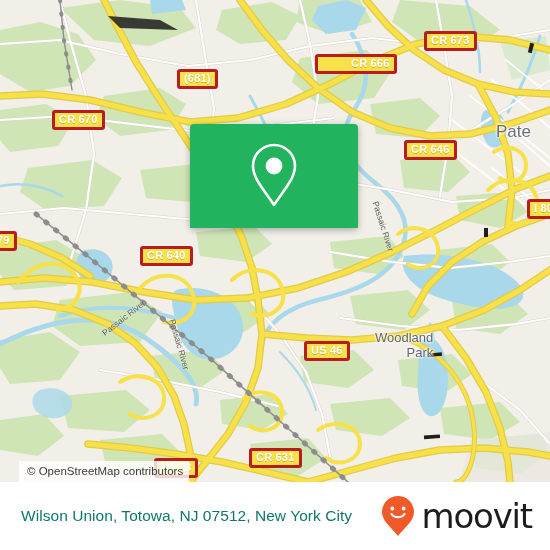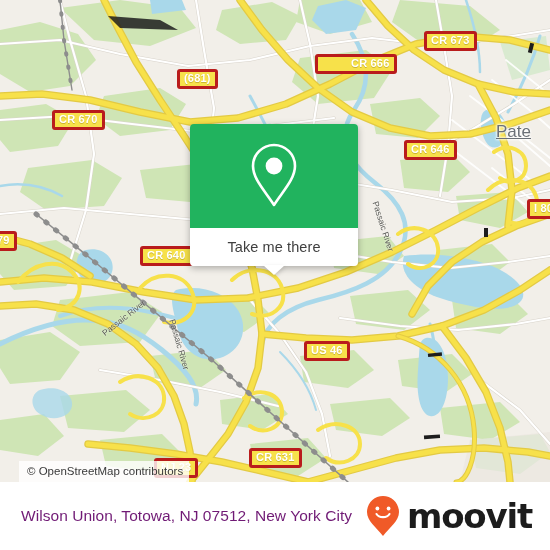--- a/index.html
+++ b/index.html
@@ -56,21 +56,20 @@
 
   .place-label {
     position: absolute;
     color: #60656b;
     font-size: 13px;
     line-height: 15px;
     text-align: right;
     white-space: pre;
     text-shadow: 0 0 3px #fff, 0 0 3px #fff, 0 0 2px #fff;
     font-family: "Liberation Sans", sans-serif;
-    text-decoration: underline;
   }
   .place-label.big {
     font-size: 17px;
     line-height: 19px;
     color: #6a7077;
   }
 
   .water-label {
     position: absolute;
     color: #5a5a56;
@@ -150,38 +149,38 @@
     width: 550px;
     height: 68px;
     background: #ffffff;
     display: flex;
     align-items: center;
     overflow: hidden;
   }
   .footer-text {
     position: relative;
     margin-left: 21px;
-    color: #701a75;
+    color: #0f766e;
     font-size: 15.5px;
     letter-spacing: .05px;
     white-space: nowrap;
     font-family: "Liberation Sans", sans-serif;
   }
   .brand {
     position: absolute;
     right: 18px;
     top: 50%;
     transform: translateY(-50%);
     display: flex;
     align-items: center;
   }
   .brand-word {
     color: #1c1c1c;
     font-size: 34px;
-    font-weight: bold;
+    font-weight: normal;
     letter-spacing: -1.2px;
     line-height: 34px;
     margin-left: 7px;
     font-family: "DejaVu Sans", sans-serif;
   }
 </style>
 </head>
 <body>
 
 <div id="app">
@@ -390,35 +389,33 @@
       <div class="shield" style="left:404px; top:140px;">CR 646</div>
       <div class="shield" style="left:-10px; top:231px;">79</div>
       <div class="shield" style="left:527px; top:199px;">I 80</div>
       <div class="shield" style="left:140px; top:246px;">CR 640</div>
       <div class="shield" style="left:258px; top:341px;margin-left:46px;">US 46</div>
       <div class="shield" style="left:249px; top:448px;">CR 631</div>
       <div class="shield" style="left:154px; top:458px;">NJ 23</div>
     </div>
 
     <div class="place-label big" style="left:496px; top:122px;">Pate</div>
+    <div class="place-label" style="left:375px; top:330px;">Woodland
+Park</div>
 
     <div class="water-label" style="left:380px; top:200px; transform:rotate(72deg); transform-origin:0 0;">Passaic River</div>
     <div class="water-label" style="left:100px; top:330px; transform:rotate(-38deg); transform-origin:0 0;">Passaic River</div>
     <div class="water-label" style="left:177px; top:318px; transform:rotate(74deg); transform-origin:0 0;">Passaic River</div>
 
     <div class="callout">
       <div class="callout-top" style="background:#21b35e;">
         <svg width="58" height="70" viewBox="0 0 58 70">
           <path d="M29 4 C17.4 4, 8 13.4, 8 25 C8 38, 20 50, 29 64 C38 50, 50 38, 50 25 C50 13.4, 40.6 4, 29 4 Z" fill="none" stroke="#ffffff" stroke-width="2.6" stroke-linejoin="round"></path>
           <circle cx="29" cy="25" r="8.4" fill="#ffffff"></circle>
         </svg>
-      </div>
-      <div class="callout-bottom">
-        <span class="callout-label">Take me there</span>
-        <span class="callout-tail"></span>
       </div>
     </div>
 
     <div class="attribution">© OpenStreetMap contributors</div>
   </div>
 
   <div class="footer">
 
     <div class="footer-text">Wilson Union, Totowa, NJ 07512, New York City</div>
 

